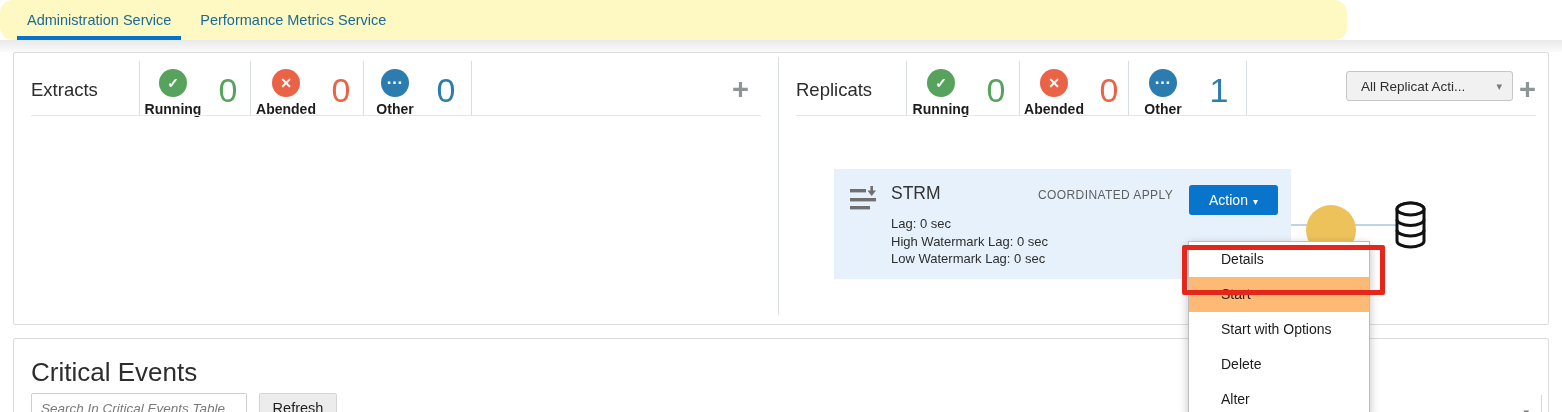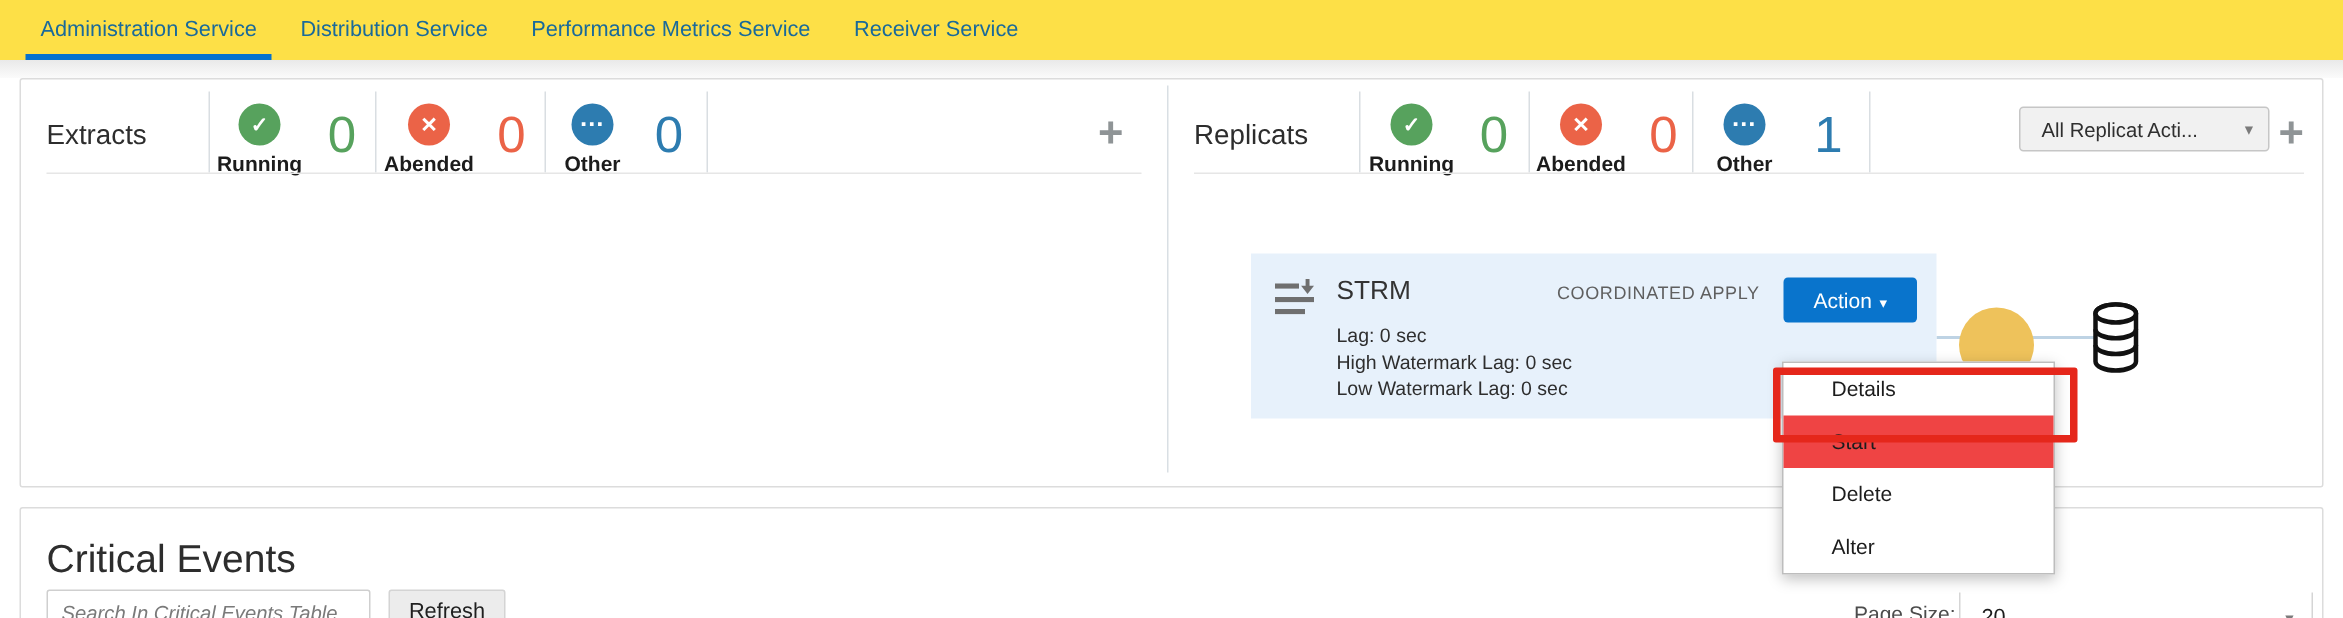--- a/index.html
+++ b/index.html
@@ -1,20 +1,20 @@
 <!DOCTYPE html>
 <html><head>
 <meta charset="utf-8">
 <style>
   * { margin:0; padding:0; box-sizing:border-box; }
   body { font-family:"Liberation Sans", sans-serif; background:#fff; }
   #screen { position:relative; width:1562px; height:412px; overflow:hidden; background:#fff; }
 
   
-  .tabbar { position:absolute; left:0; top:0; width:1562px; height:40px; background:#fde047; display:flex; align-items:stretch; padding-left:17px; }
+  .tabbar { position:absolute; left:0; top:0; width:1347px; height:40px; background:#fef9c3; display:flex; align-items:stretch; padding-left:17px;border-radius:13px; }
   .tab { display:flex; align-items:center; padding:0 10px; margin-right:9px; font-size:14.5px; color:#1a6a9a; cursor:pointer; border-bottom:4px solid transparent; padding-top:4px; }
   .tab.active { border-bottom-color:#0572ce; }
   .tab-shadow { position:absolute; left:0; top:40px; width:1562px; height:12px; background:linear-gradient(#e9e9e9, #fbfbfb); }
 
   
   .panel { position:absolute; background:#fff; border:1px solid #dcdcdc; border-radius:2px; }
   #top-panel { left:13px; top:52px; width:1536px; height:273px; }
   #bottom-panel { left:13px; top:338px; width:1536px; height:90px; }
 
   .panel-title { position:absolute; font-size:18.5px; color:#2d2d2d; }
@@ -50,43 +50,41 @@
   .card-stats { position:absolute; left:57px; top:46px; font-size:13px; color:#2e2e2e; line-height:17.5px; }
 
   
   .connector { position:absolute; left:1277px; top:171px; width:112px; height:2px; background:#bed3e4; }
   .trail-circle { position:absolute; left:1292px; top:152px; width:50px; height:50px; border-radius:50%; background:#eec25b; }
   .db-icon { position:absolute; left:1379px; top:147px; }
 
   
   .menu { position:absolute; left:1188px; top:215px; width:182px; background:#fff; border:1px solid #bdbdbd; box-shadow:0 3px 9px rgba(0,0,0,0.25); z-index:20;margin-top:26px; }
   .menu-item { height:35px; line-height:35px; padding-left:32px; font-size:14px; color:#1c1c1c; cursor:pointer; }
-  .menu-item.highlighted { background:#ef4444; }
+  .menu-item.highlighted { background:#fdba74; }
 
   .red-annotation { position:absolute; left:1182px; top:245px; width:203px; height:50px; border:5px solid #e5271b; border-radius:2px; z-index:30; pointer-events:none; }
 
   
   #ce-title { position:absolute; left:17px; top:18px; font-size:26px; color:#2d2d2d; }
   #ce-search { position:absolute; left:17px; top:54px; width:216px; height:30px; border:1px solid #cfcfcf; border-radius:2px; padding:0 9px; font-size:13.5px; font-style:italic; color:#333; font-family:"Liberation Sans", sans-serif; }
   #ce-search::placeholder { color:#7a7a7a; font-style:italic; }
   #ce-refresh { position:absolute; left:245px; top:54px; width:78px; height:30px; background:#ececec; border:1px solid #d4d4d4; border-radius:2px; font-size:14.5px; color:#1f1f1f; cursor:pointer; font-family:"Liberation Sans", sans-serif; }
   #page-size-label { position:absolute; left:1222px; top:62px; font-size:14px; color:#4c4c4c; }
   #page-size-select { position:absolute; left:1292px; top:56px; width:236px; height:34px; border-left:1px solid #d5d5d5; border-right:1px solid #d5d5d5; display:flex; align-items:center; padding-left:14px; font-size:14.5px; color:#1c1c1c; cursor:pointer; }
   #page-size-select .caret { position:absolute; right:12px; color:#7b7b7b; font-size:11px; }
 </style>
 </head>
 <body>
 
 <div id="screen">
 
   <div class="tabbar">
     <div class="tab active">Administration Service</div>
-    <div class="tab">Distribution Service</div>
     <div class="tab">Performance Metrics Service</div>
-    <div class="tab">Receiver Service</div>
   </div>
   <div class="tab-shadow"></div>
 
   <div class="panel" id="top-panel">
 
     <div class="panel-title" style="left:17px; top:26px;">Extracts</div>
     <div class="vdiv" style="left:125px;"></div>
 
     <div class="status-group" style="left:129px;">
       <div class="status-icon green">
@@ -198,19 +196,20 @@
     <div id="page-size-label">Page Size:</div>
     <div id="page-size-select">
       <span>20</span>
       <span class="caret">▾</span>
     </div>
   </div>
 
   <div class="menu">
     <div class="menu-item">Details</div>
     <div class="menu-item highlighted">Start</div>
+    <div class="menu-item">Start with Options</div>
     <div class="menu-item">Delete</div>
     <div class="menu-item">Alter</div>
   </div>
 
   <div class="red-annotation"></div>
 
 </div>
 
 </body></html>

